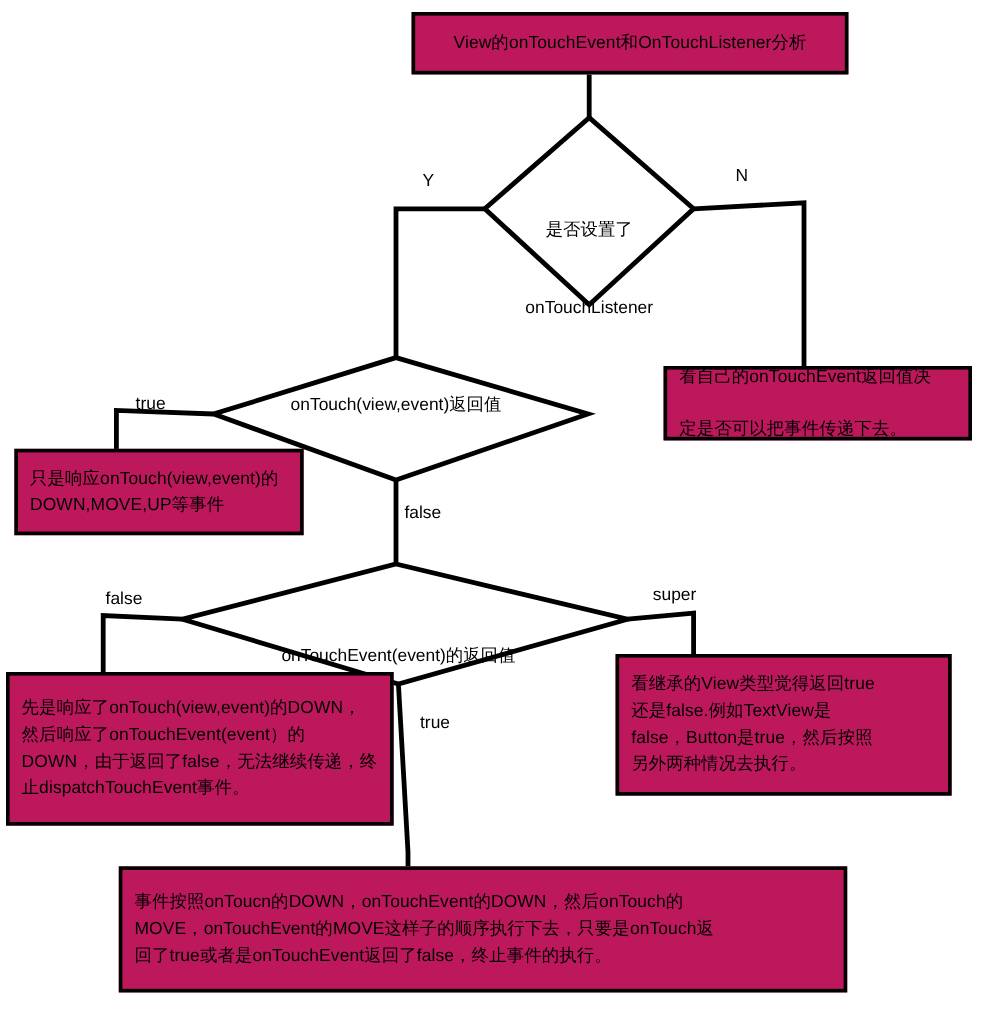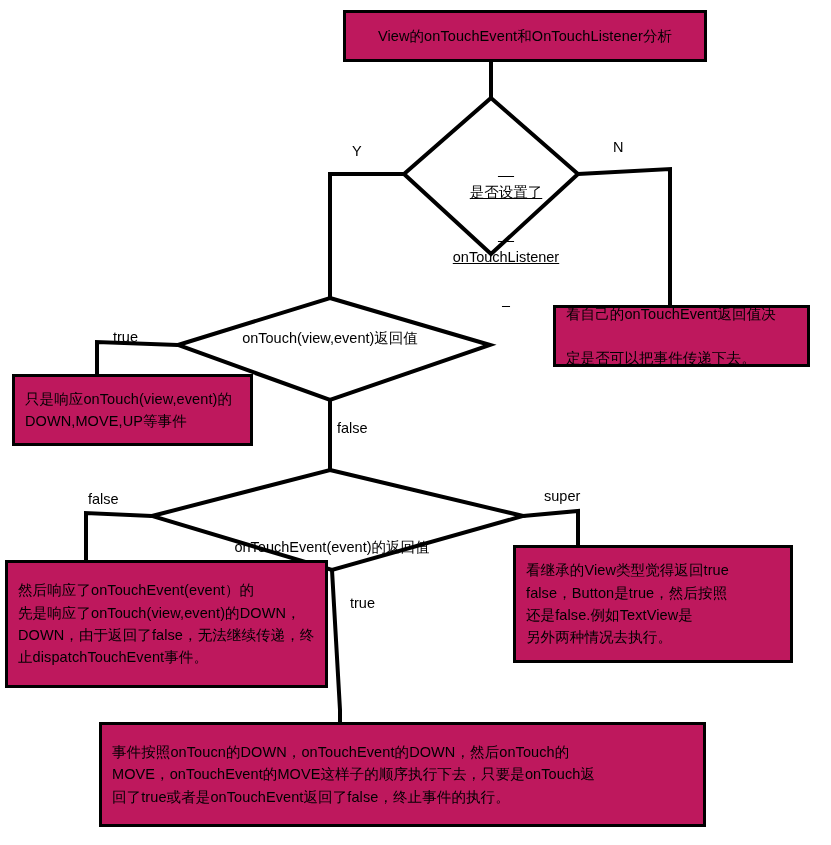--- a/index.html
+++ b/index.html
@@ -87,21 +87,21 @@
 
     <polyline points="523,516 578,511 578,545" fill="none" stroke="#000000" stroke-width="4"></polyline>
 
     <polyline points="332,570 340,710 340,722" fill="none" stroke="#000000" stroke-width="4"></polyline>
   </svg>
 
   <div class="node-box center-text" style="left:343px; top:10px; width:364px; height:52px;">
     <span class="node-line">View的onTouchEvent和OnTouchListener分析</span>
   </div>
 
-  <div class="diamond-label" style="left:426px; top:138px; width:160px;text-decoration:underline;">
+  <div class="diamond-label" style="left:411px; top:138px; width:160px;">
     <div class="node-line">是否设置了</div>
     <div class="node-line">onTouchListener</div>
   </div>
 
   <div class="edge-label" style="left:352px; top:143px;">Y</div>
 
   <div class="edge-label" style="left:613px; top:139px;">N</div>
 
   <div class="node-box" style="left:553px; top:305px; width:257px; height:62px;gap:21px;">
     <span class="node-line">看自己的onTouchEvent返回值决</span>
@@ -121,30 +121,30 @@
 
   <div class="diamond-label" style="left:197px; top:496px; width:270px;margin-top:41px;">onTouchEvent(event)的返回值</div>
 
   <div class="edge-label" style="left:88px; top:491px;">false</div>
 
   <div class="edge-label" style="left:544px; top:488px;">super</div>
 
   <div class="edge-label" style="left:350px; top:595px;">true</div>
 
   <div class="node-box" style="left:5px; top:560px; width:323px; height:128px;">
+    <span class="node-line">先是响应了onTouch(view,event)的DOWN，</span>
     <span class="node-line">然后响应了onTouchEvent(event）的</span>
-    <span class="node-line">先是响应了onTouch(view,event)的DOWN，</span>
     <span class="node-line">DOWN，由于返回了false，无法继续传递，终</span>
     <span class="node-line">止dispatchTouchEvent事件。</span>
   </div>
 
   <div class="node-box" style="left:513px; top:545px; width:280px; height:118px;">
     <span class="node-line">看继承的View类型觉得返回true</span>
+    <span class="node-line">还是false.例如TextView是</span>
     <span class="node-line">false，Button是true，然后按照</span>
-    <span class="node-line">还是false.例如TextView是</span>
     <span class="node-line">另外两种情况去执行。</span>
   </div>
 
   <div class="node-box" style="left:99px; top:722px; width:607px; height:105px;">
     <span class="node-line">事件按照onToucn的DOWN，onTouchEvent的DOWN，然后onTouch的</span>
     <span class="node-line">MOVE，onTouchEvent的MOVE这样子的顺序执行下去，只要是onTouch返</span>
     <span class="node-line">回了true或者是onTouchEvent返回了false，终止事件的执行。</span>
   </div>
 
 </div>

